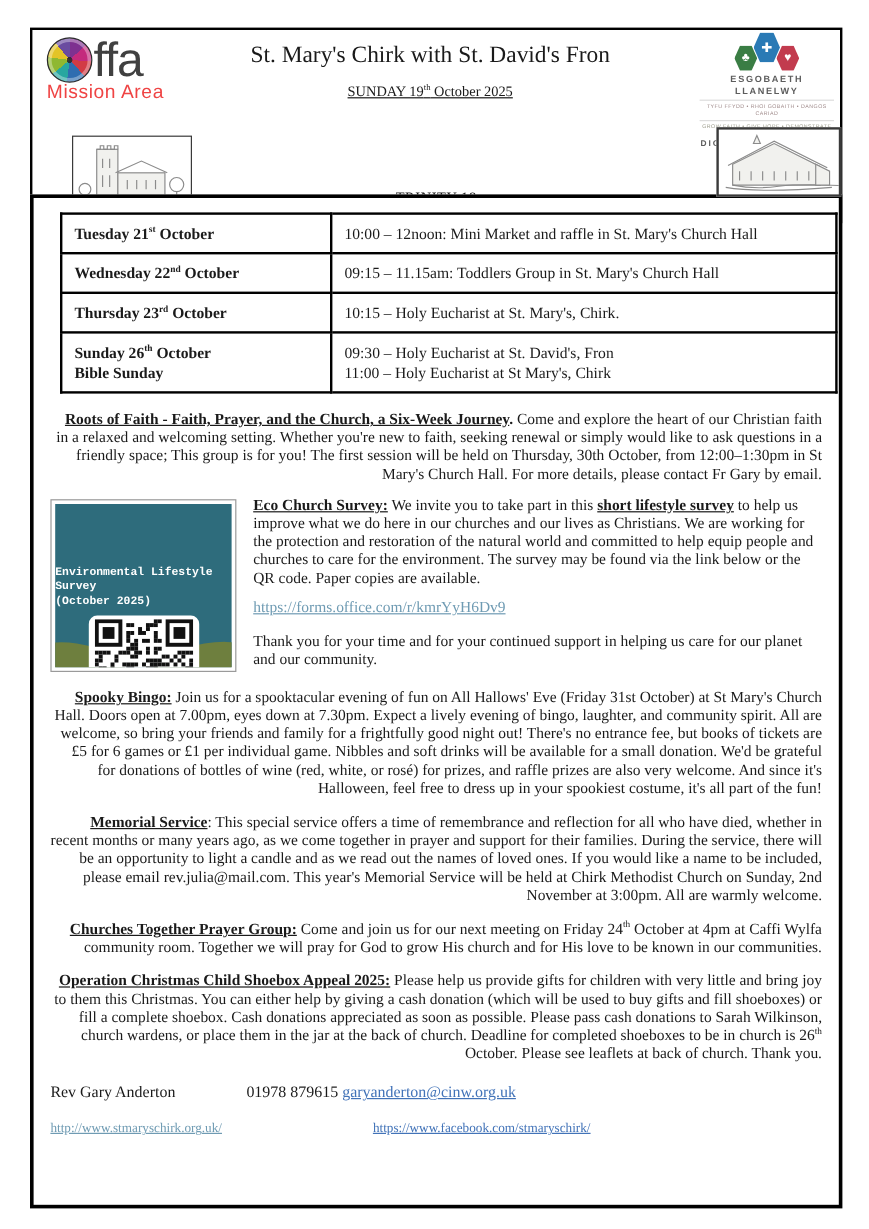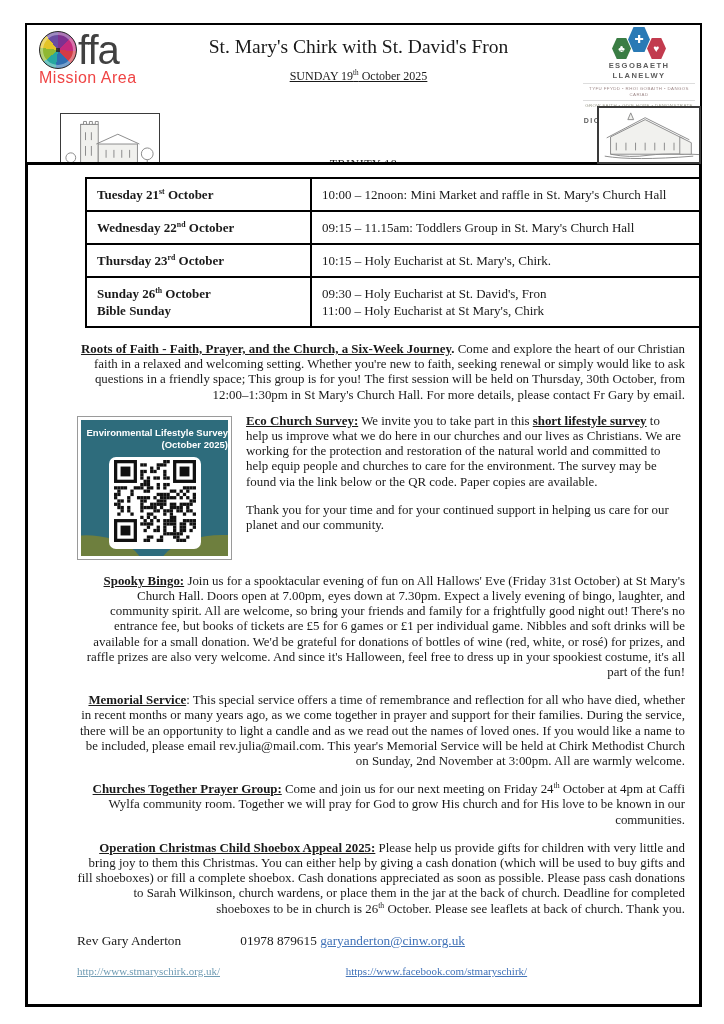--- a/index.html
+++ b/index.html
@@ -61,44 +61,45 @@
 
   
   .church-frame{position:absolute;background:#fff;border:1.5px solid #3a3a3a;box-sizing:border-box;}
   .church-left{left:33px;top:88px;width:100px;height:64px;}
   .church-right{left:597px;top:106px;width:104px;height:58px;border-width:2px;z-index:3;}
   .church-frame svg{display:block;width:100%;height:100%;}
 
   
   .main-box{
     position:absolute;left:25px;top:162px;width:677px;height:845px;
-    border:3px solid #000;box-sizing:border-box;background:#fff;overflow:hidden;padding-left:35px;
+    border:3px solid #000;box-sizing:border-box;background:#fff;overflow:hidden;
   }
   table.schedule{
     border-collapse:collapse;margin:12px 0 0 22px;width:648px;table-layout:fixed;
     font-size:13px;
   }
   table.schedule td{
     border:2px solid #000;padding:7px 10px;vertical-align:middle;line-height:17px;
   }
   td.col-date{width:203px;}
   .para{margin:12px 14px 0 14px;font-size:12.9px;line-height:15.2px;text-align:right;}
   .para.first{margin-top:14px;}
 
   .eco{margin:11px 14px 0 14px;font-size:12.9px;line-height:15.2px;}
   .eco::after{content:"";display:block;clear:both;}
   .qr-frame{
     float:left;width:155px;height:144px;border:1.5px solid #9a9a9a;box-sizing:border-box;
     margin:2px 14px 2px 0;padding:3px;background:#fff;
   }
   .qr-inner{position:relative;width:100%;height:100%;background:var(--qr-bg);overflow:hidden;}
   .qr-title{
-    position:relative;z-index:2;color:#fff;text-align:right;
-    font-family:Liberation Sans, sans-serif;font-size:9.5px;font-weight:bold;line-height:12px;
+    position:relative;z-index:2;color:#fff;text-align:left;
+    font-family:Liberation Mono, monospace;font-size:9.5px;font-weight:bold;line-height:12px;
     padding-top:7px;
+    margin-top:44px;
   }
   .qr-panel{
     position:relative;z-index:2;width:92px;height:92px;background:#fff;border-radius:7px;
     margin:6px auto 0 auto;display:flex;align-items:center;justify-content:center;
   }
   .hill{position:absolute;z-index:1;background:var(--qr-hill);border-radius:50%;}
   .hill-l{left:-30px;bottom:-22px;width:90px;height:42px;transform:rotate(8deg);}
   .hill-r{right:-28px;bottom:-20px;width:95px;height:40px;transform:rotate(-9deg);}
   .eco-link-line{margin:9px 0 0 0;}
   .eco-thanks{margin:13px 0 0 0;}
@@ -417,20 +418,23 @@
                   <rect x="0" y="18" width="7" height="7" fill="#111"></rect>
                   <rect x="1" y="19" width="5" height="5" fill="#fff"></rect>
                   <rect x="2" y="20" width="3" height="3" fill="#111"></rect>
                 </svg></div>
           </div>
           <div class="hill hill-l"></div>
           <div class="hill hill-r"></div>
         </div>
       </div>
       <div><span class="b u">Eco Church Survey:</span><span> We invite you to take part in this </span><span class="b u">short lifestyle survey</span><span> to help us improve what we do here in our churches and our lives as Christians. We are working for the protection and restoration of the natural world and committed to help equip people and churches to care for the environment. The survey may be found via the link below or the QR code. Paper copies are available.</span></div>
+      <div class="eco-link-line">
+        <a class="link link-muted">https://forms.office.com/r/kmrYyH6Dv9</a>
+      </div>
       <div class="eco-thanks">Thank you for your time and for your continued support in helping us care for our planet and our community.</div>
     </div>
 
     <p class="para"><span class="b u">Spooky Bingo:</span><span> Join us for a spooktacular evening of fun on All Hallows' Eve (Friday 31st October) at St Mary's Church Hall. Doors open at 7.00pm, eyes down at 7.30pm. Expect a lively evening of bingo, laughter, and community spirit. All are welcome, so bring your friends and family for a frightfully good night out! There's no entrance fee, but books of tickets are £5 for 6 games or £1 per individual game. Nibbles and soft drinks will be available for a small donation. We'd be grateful for donations of bottles of wine (red, white, or rosé) for prizes, and raffle prizes are also very welcome. And since it's Halloween, feel free to dress up in your spookiest costume, it's all part of the fun!</span></p>
 
     <p class="para" style="margin-top:13px"><span class="b u">Memorial Service</span><span>:  This special service offers a time of remembrance and reflection for all who have died, whether in recent months or many years ago, as we come together in prayer and support for their families.  During the service, there will be an opportunity to light a candle and as we read out the names of loved ones.  If you would like a name to be included, please email rev.julia@mail.com. This year's Memorial Service will be held at Chirk Methodist Church on Sunday, 2nd November at 3:00pm. All are warmly welcome.</span></p>
 
     <p class="para" style="margin-top:13px"><span class="b u">Churches Together Prayer Group:</span><span> Come and join us for our next meeting on Friday 24</span><sup>th</sup><span> October at 4pm at Caffi Wylfa community room. Together we will pray for God to grow His church and for His love to be known in our communities.</span></p>
 
     <p class="para" style="margin-top:13px"><span class="b u">Operation Christmas Child Shoebox Appeal 2025:</span><span> Please help us provide gifts for children with very little and bring joy to them this Christmas. You can either help by giving a cash donation (which will be used to buy gifts and fill shoeboxes) or fill a complete shoebox. Cash donations appreciated as soon as possible. Please pass cash donations to Sarah Wilkinson, church wardens, or place them in the jar at the back of church. Deadline for completed shoeboxes to be in church is 26</span><sup>th</sup><span> October. Please see leaflets at back of church. Thank you.</span></p>

